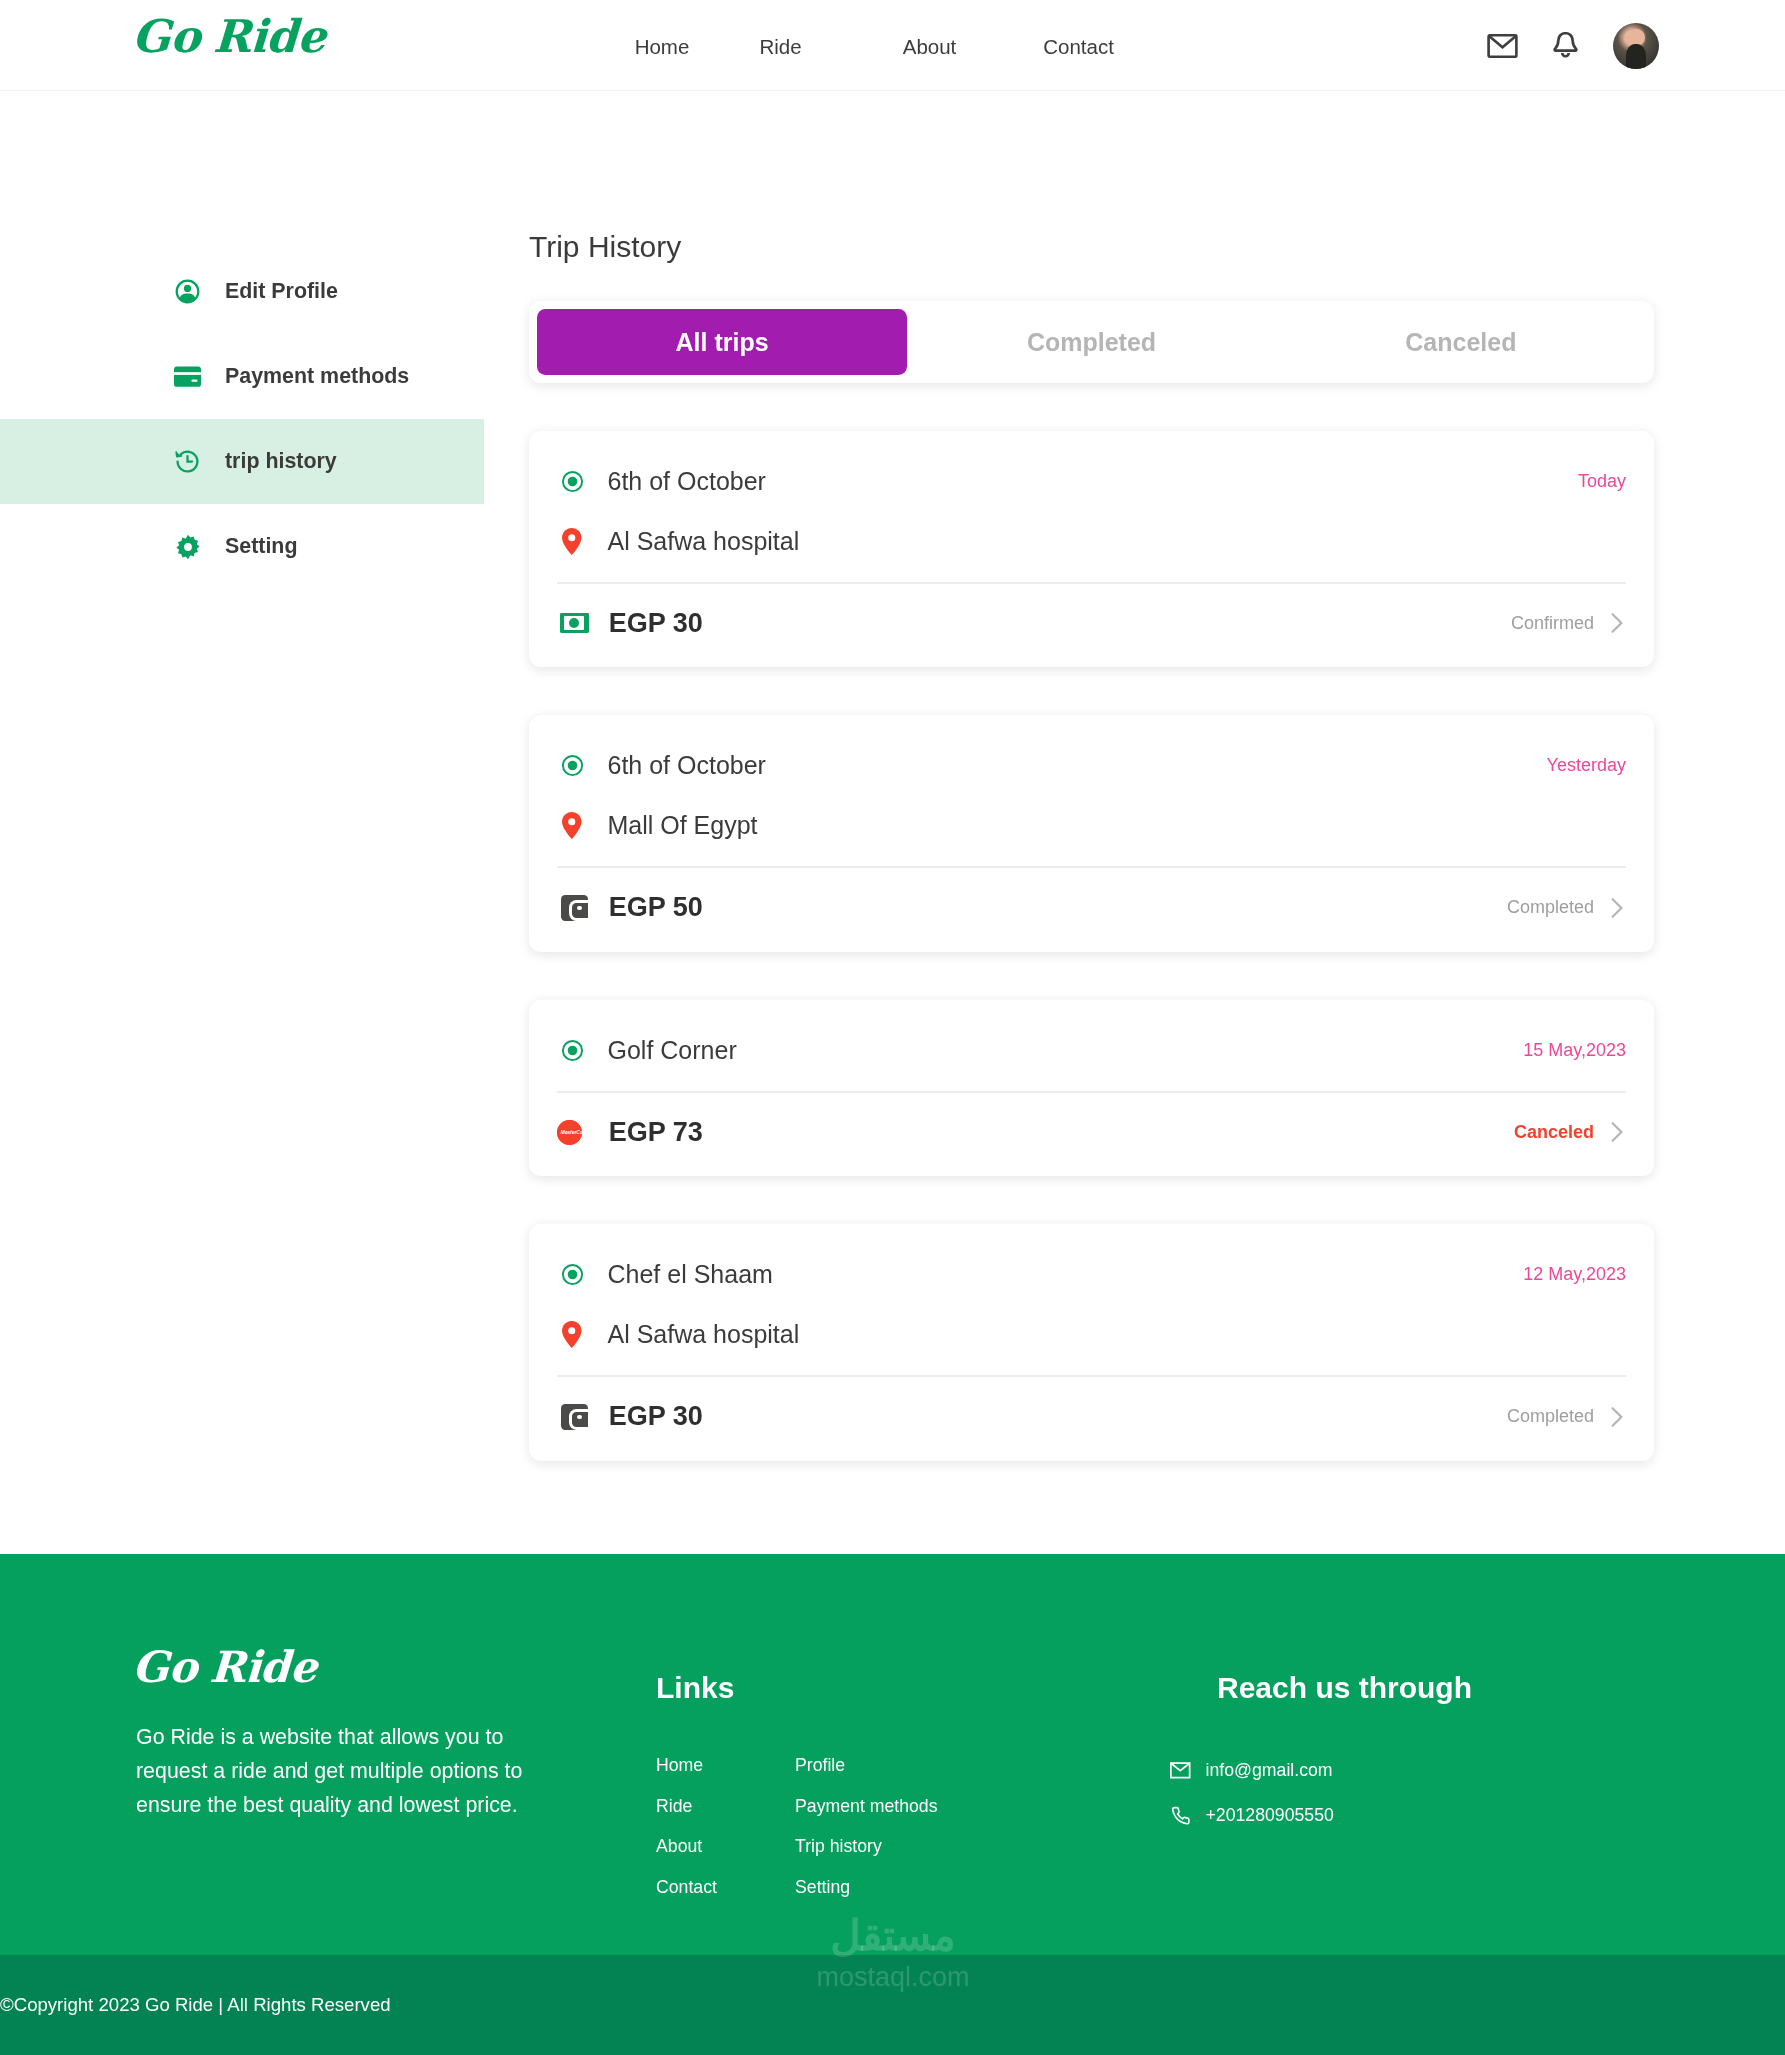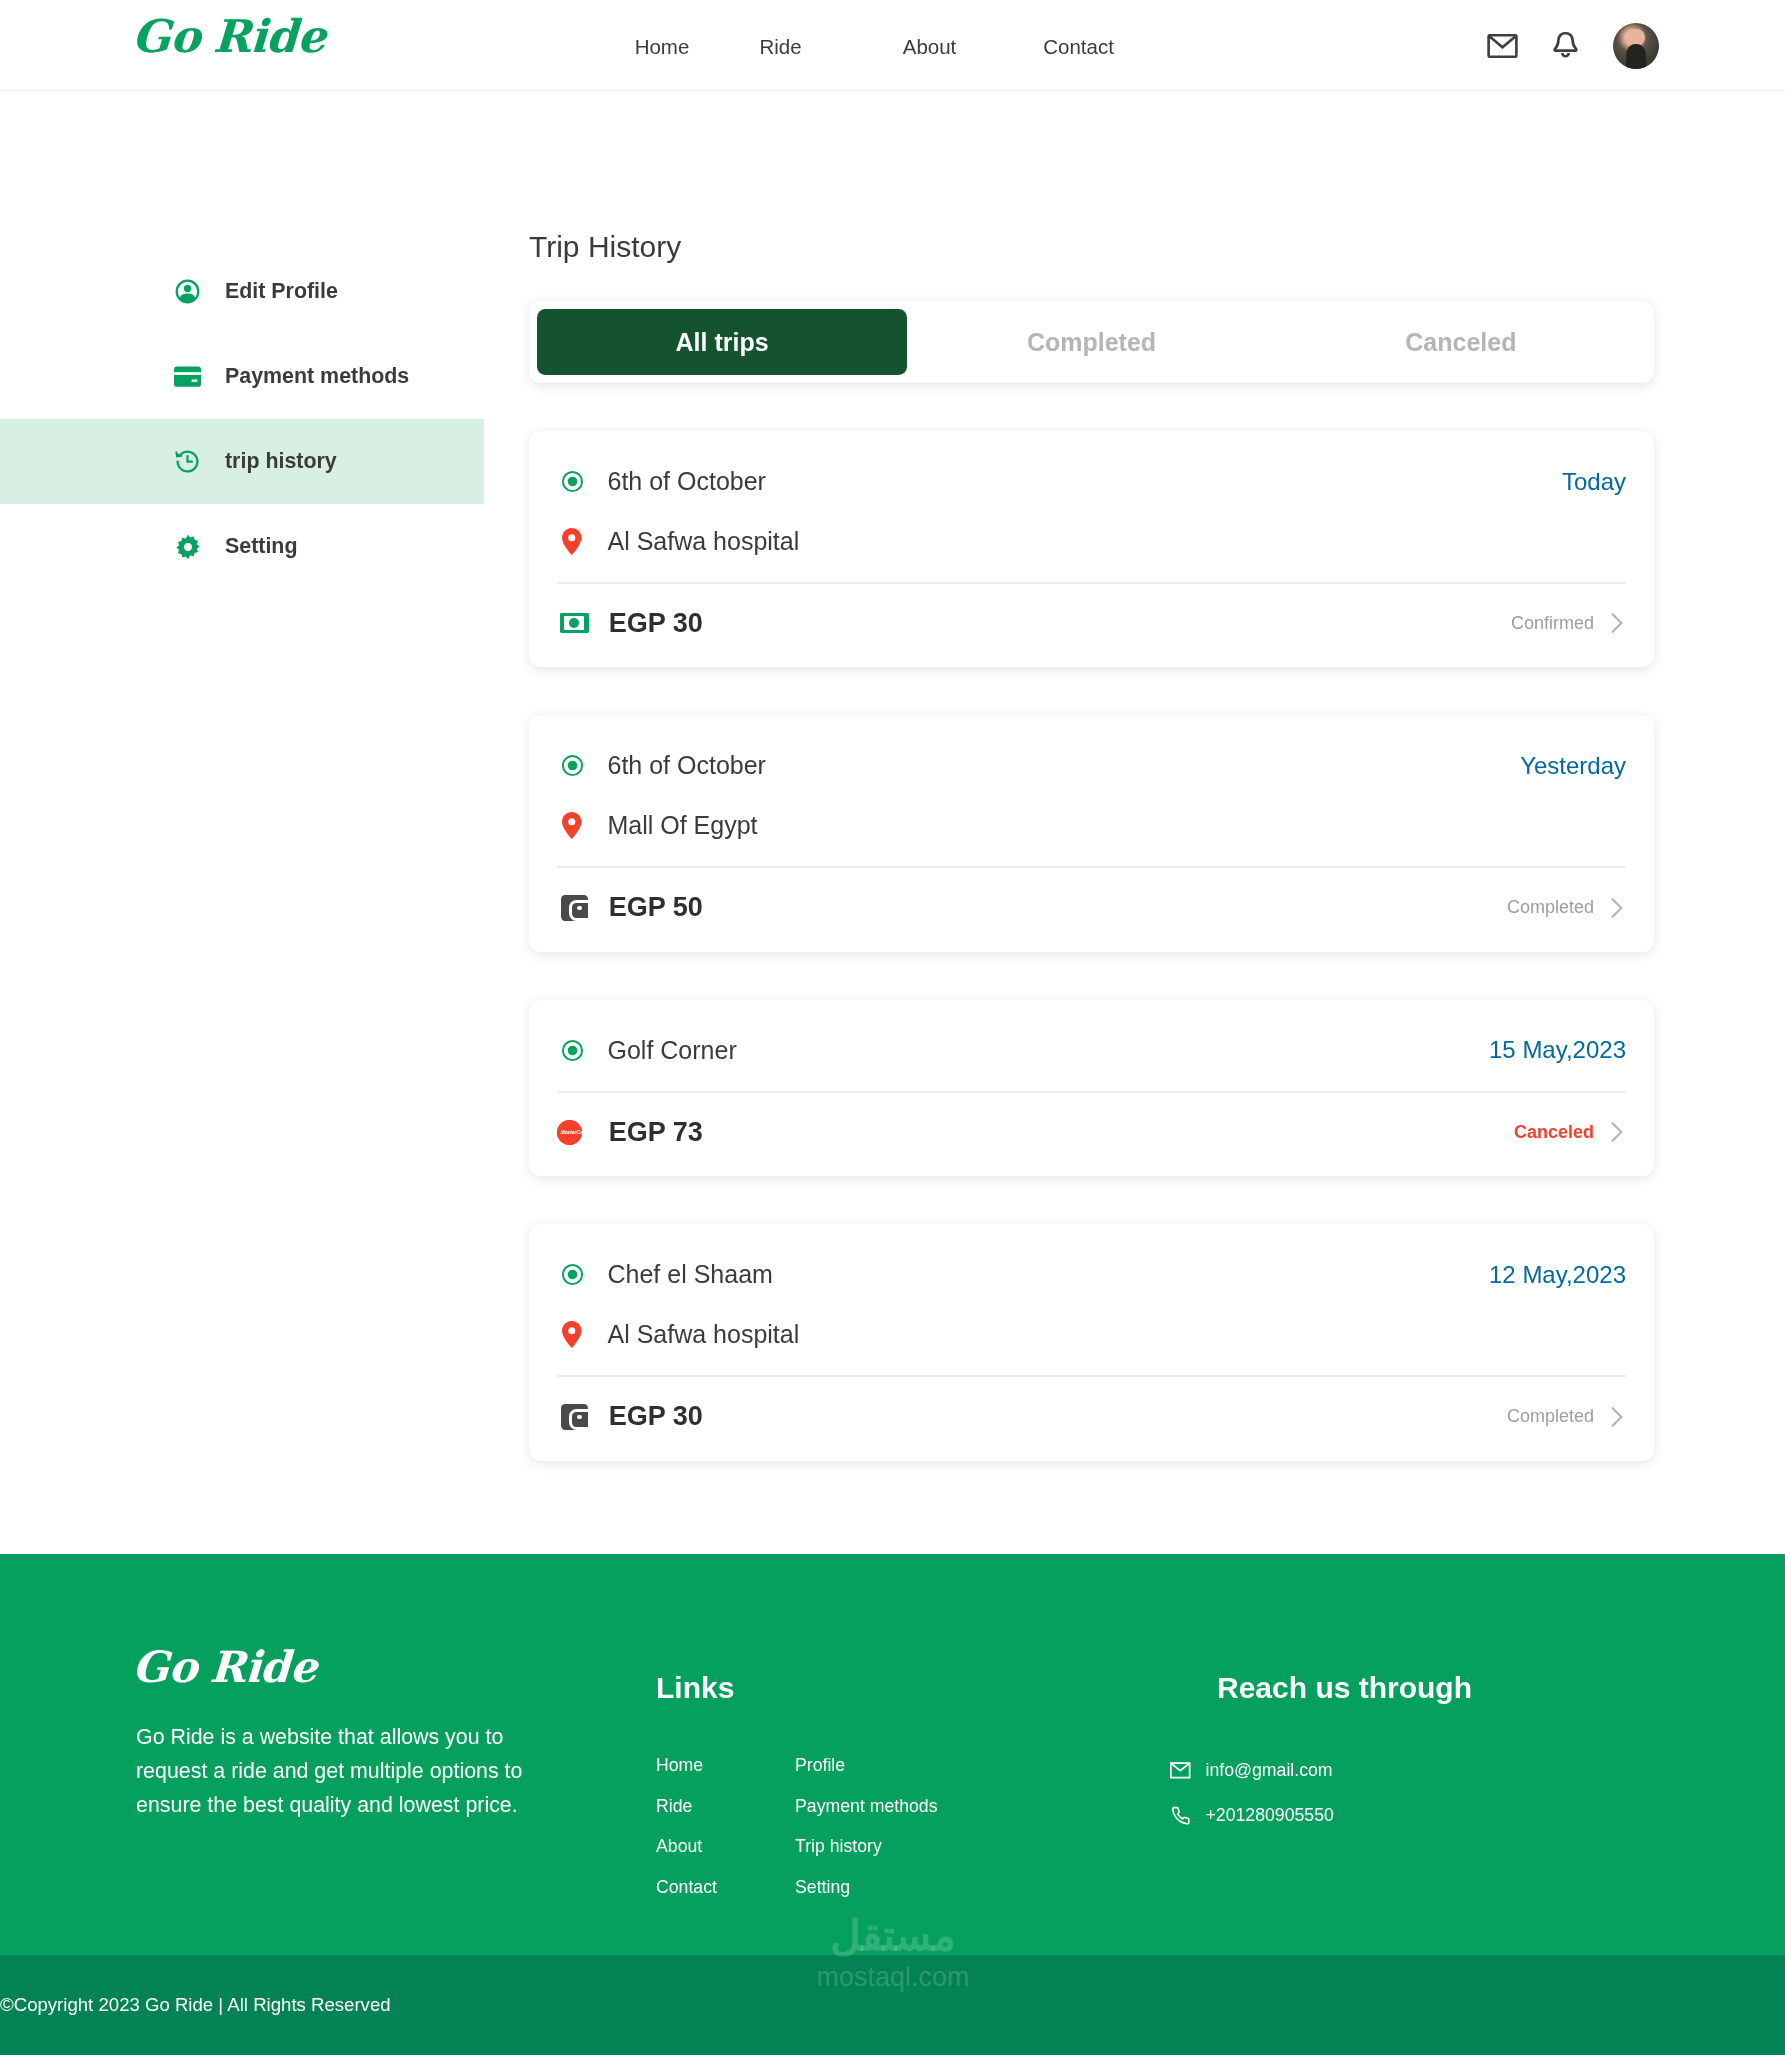--- a/index.html
+++ b/index.html
@@ -100,33 +100,33 @@
     align-items: center;
     padding: 8.4px;
     margin-bottom: 48px;
   }
   .tab {
     flex: 1; height: 100%;
     display: flex; align-items: center; justify-content: center;
     font-size: 25px; font-weight: 700; color: #b5b5b5;
     border-radius: 8.4px; cursor: pointer;
   }
-  .tab.active { background: #14532d; color: #ffffff; }
+  .tab.active { background: #a21caf; color: #ffffff; }
 
   .trip-card {
     background: #ffffff;
     border-radius: 12px;
     box-shadow: 0 2.8px 12px rgba(0,0,0,.10);
     margin-bottom: 48px;
     padding: 20.5px 28px 9.3px 28px;
   }
   .trip-row { display: flex; align-items: center; height: 60px; }
   .trip-row .ic { width: 30px; flex: none; display: flex; align-items: center; justify-content: center; }
   .trip-row .txt { font-size: 25px; color: #3b3b3b; margin-left: 20.5px; }
-  .trip-row .meta { margin-left: auto; font-size: 24px; color: #0369a1; }
+  .trip-row .meta { margin-left: auto; font-size: 18px; color: #ec4899; }
   .divider { height: 1.9px; background: #ececec; margin: 10.2px 0 4.6px 0; }
   .pay-row { display: flex; align-items: center; height: 70px; }
   .pay-row .ic { width: 34px; flex: none; display: flex; align-items: center; justify-content: center; }
   .pay-row .amount { font-size: 27px; font-weight: 700; color: #2f2f2f; margin-left: 17.7px; }
   .pay-row .status { margin-left: auto; font-size: 18px; color: #9e9e9e; }
   .pay-row .status.canceled { color: #F5402C; font-weight: 700; }
   .chev { margin-left: 16px; width: 16px; height: 25px; display:flex; align-items:center; }
 
   
   .cash { width: 29px; height: 19.5px; background: #07A160; border-radius: 1.4px; position: relative; }

